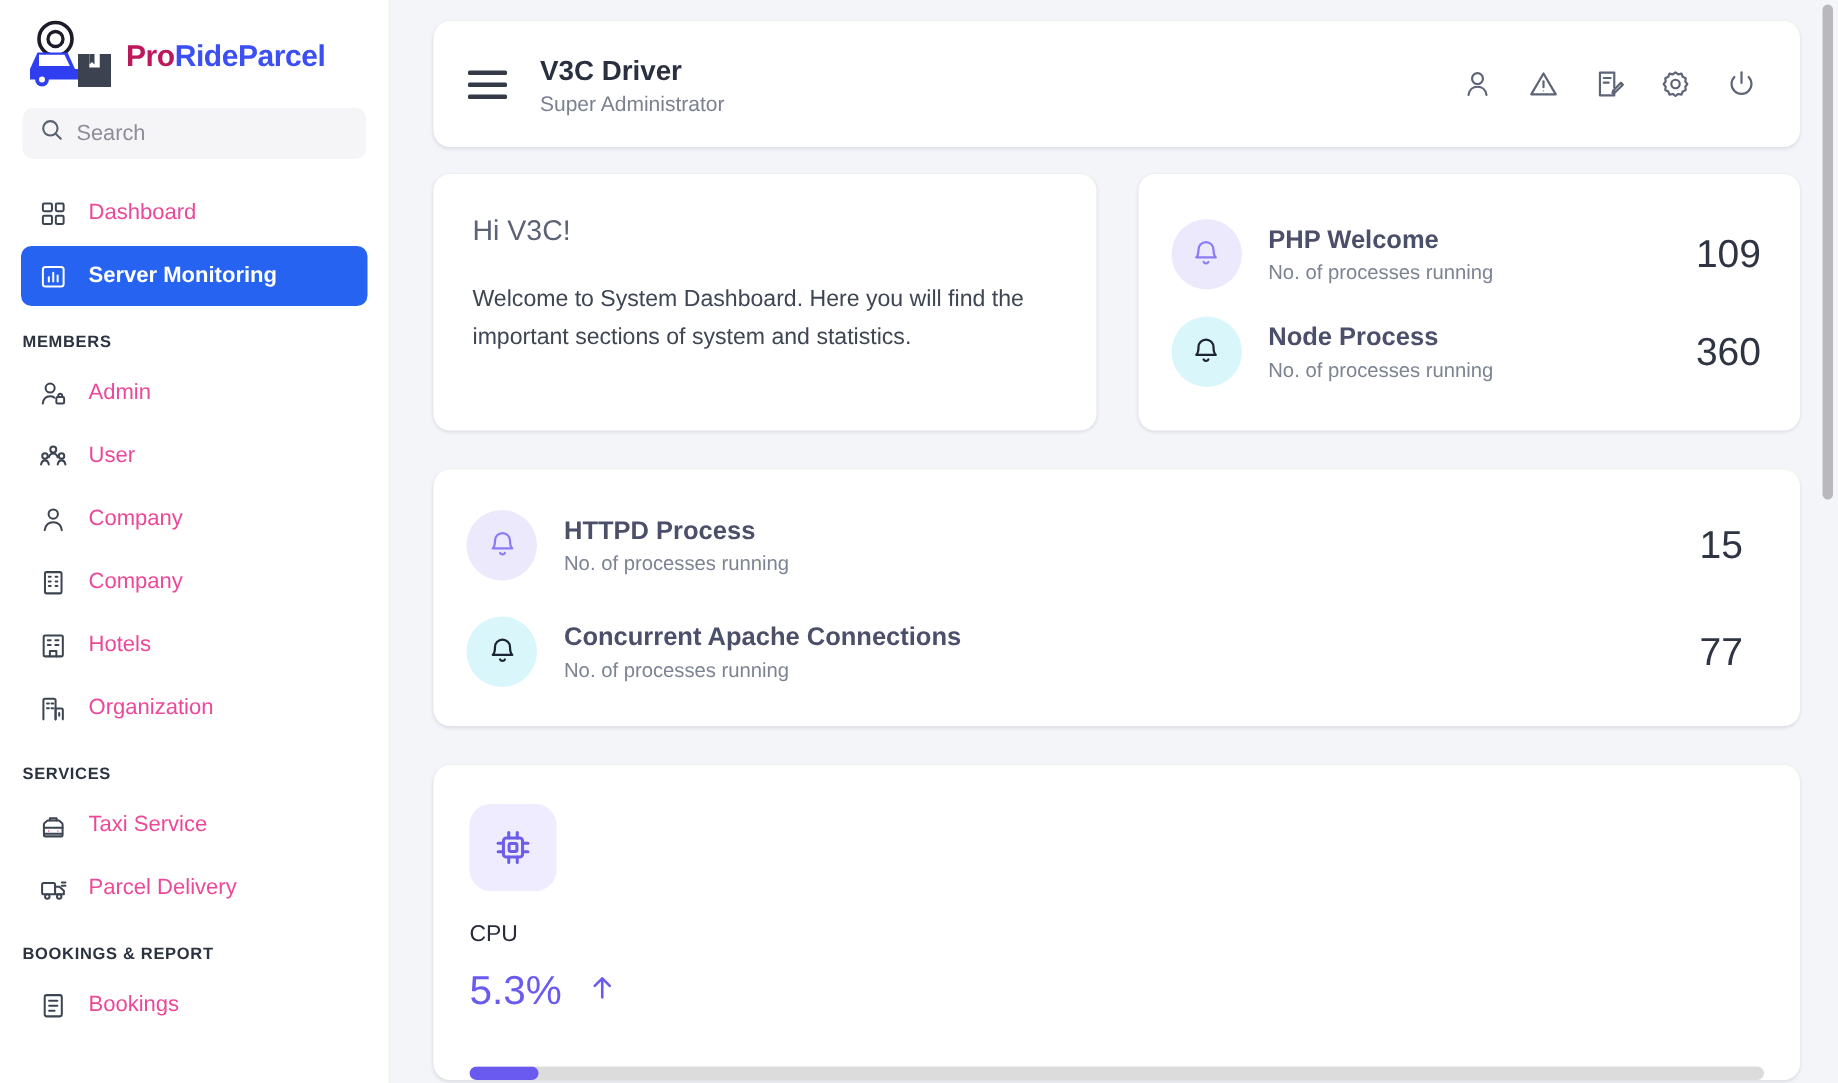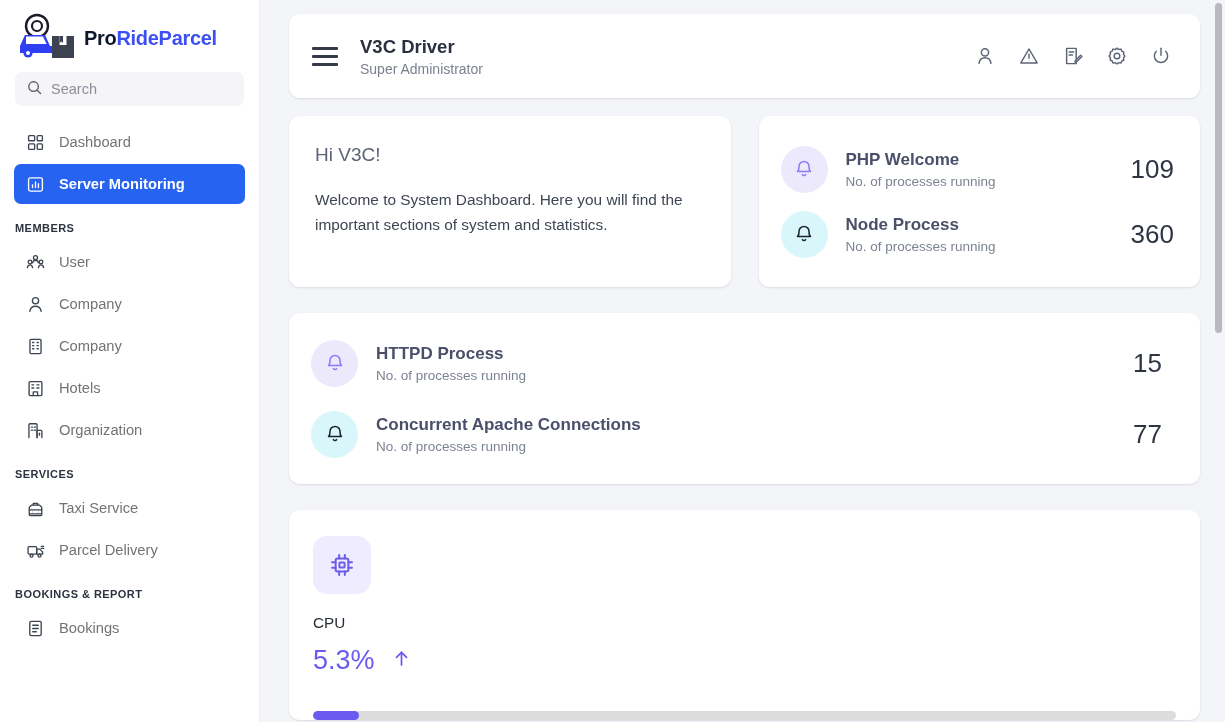--- a/index.html
+++ b/index.html
@@ -20,21 +20,21 @@
     position: relative;
     border-right: 1px solid #f0f0f3;
   }
   .logo-row {
     display: flex; align-items: center;
     padding: 14px 0 10px 12px;
     height: 72px;
   }
   .logo-mark { width: 72px; height: 52px; flex: 0 0 72px; position: relative; }
   .logo-text { font-size: 20px; font-weight: 700; letter-spacing: -0.3px; white-space: nowrap; }
-  .logo-pro { color: #0f172a; }
+  .logo-pro { color: #be185d; }
   .logo-ride { color: #3b4ff5; }
   .logo-parcel { color: #3b4ff5; }
 
   .search-wrap { padding: 0 15px; }
   .search-box {
     height: 34px; background: #f5f5f7; border-radius: 7px;
     display: flex; align-items: center; gap: 9px; padding: 0 12px;
     border: none; width: 100%;
   }
   .search-box input {
@@ -42,21 +42,21 @@
     font-family: "Liberation Sans", sans-serif; font-size: 14.5px;
     color: #4a4a57; width: 100%;
   }
   .search-box input::placeholder { color: #8d8d99; }
 
   .nav { margin-top: 16px; }
   .nav-item {
     display: flex; align-items: center;
     height: 40px; margin: 0 14px 2px 14px;
     padding: 0 12px; border-radius: 7px;
-    color: #737373; font-size: 14.7px;
+    color: #ec4899; font-size: 14.7px;
     cursor: pointer; gap: 14px;
   }
   .nav-item .lbl { flex: 1; white-space: nowrap; }
   .nav-item.active { background: #2563f0; color: #ffffff; font-weight: 600; }
   .nav-item.active .ico svg { stroke: #ffffff; }
   .nav-item .ico { width: 19px; height: 19px; display: flex; align-items: center; justify-content: center; flex: 0 0 19px; }
   .nav-item .ico svg { stroke: #3d4451; }
   .chev { width: 12px; height: 12px; flex: 0 0 12px; opacity: .75; }
 
   .nav-section {
@@ -201,20 +201,34 @@
               <line x1="11" y1="14.6" x2="11" y2="8"></line>
               <line x1="14.4" y1="14.6" x2="14.4" y2="10"></line>
             </svg>
           </span>
           <span class="lbl">Server Monitoring</span>
         </div>
         <div class="nav-section">MEMBERS</div>
         <div class="nav-item">
           <span class="ico">
             <svg width="19" height="19" viewBox="0 0 22 22" fill="none" stroke-width="1.55" stroke-linecap="round" stroke-linejoin="round">
+              <circle cx="8.6" cy="6.6" r="3.5"></circle>
+              <path d="M2.9 18.6c.5-3.6 2.8-5.6 5.7-5.6 1.2 0 2.3 .35 3.2 1"></path>
+              <rect x="13.4" y="13.6" width="6" height="5" rx="1"></rect>
+              <path d="M14.9 13.6v-1.6a1.6 1.6 0 0 1 3 0v1.6"></path>
+            </svg>
+          </span>
+          <span class="lbl">Admin</span>
+          <span class="chev"><svg width="12" height="12" viewBox="0 0 22 22" fill="none" stroke-width="2" stroke-linecap="round" stroke-linejoin="round">
+              <path d="M5 8.2 11 14 17 8.2"></path>
+            </svg></span>
+        </div>
+        <div class="nav-item">
+          <span class="ico">
+            <svg width="19" height="19" viewBox="0 0 22 22" fill="none" stroke-width="1.55" stroke-linecap="round" stroke-linejoin="round">
               <circle cx="11" cy="5.4" r="2.3"></circle>
               <path d="M7.6 11.4c.5-1.9 1.8-3 3.4-3s2.9 1.1 3.4 3"></path>
               <circle cx="4.6" cy="10.4" r="2.1"></circle>
               <path d="M1.6 17c.4-2 1.5-3.2 3-3.2s2.6 1.2 3 3.2"></path>
               <circle cx="17.4" cy="10.4" r="2.1"></circle>
               <path d="M14.4 17c.4-2 1.5-3.2 3-3.2s2.6 1.2 3 3.2"></path>
             </svg>
           </span>
           <span class="lbl">User</span>
         </div>

